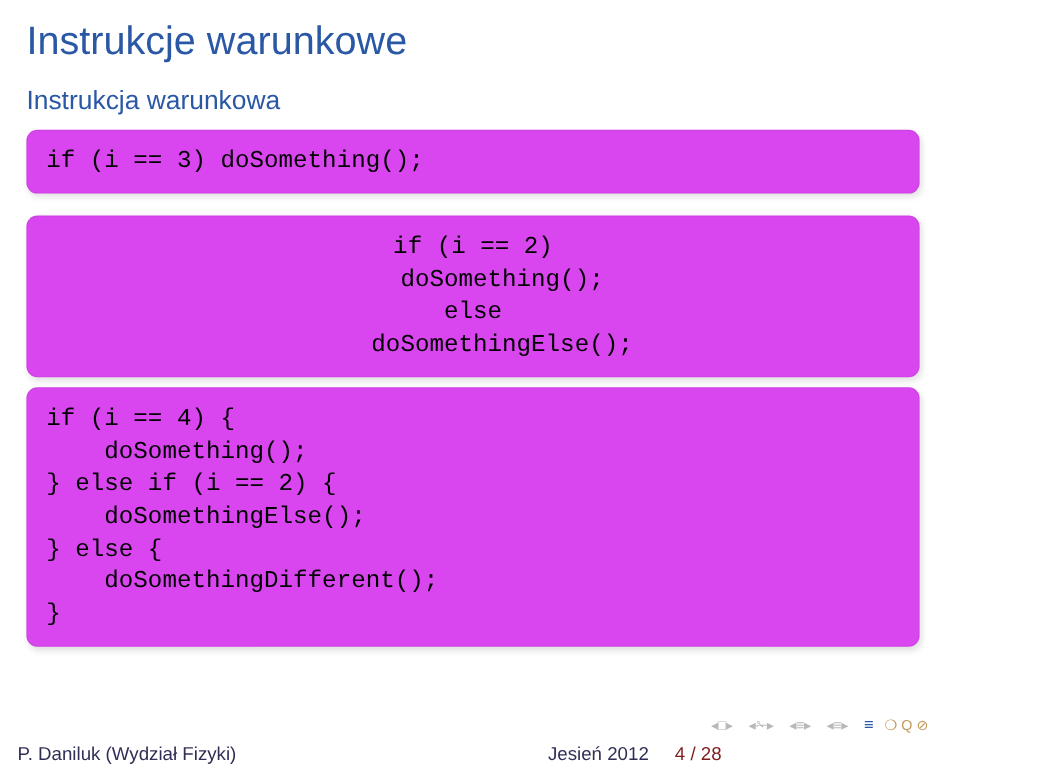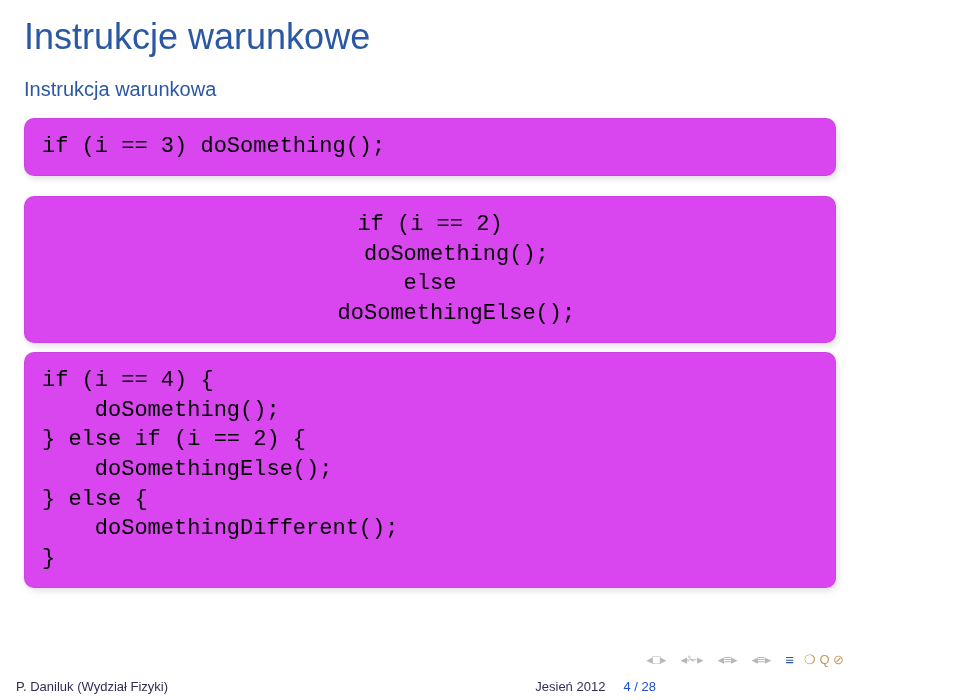--- a/index.html
+++ b/index.html
@@ -22,21 +22,21 @@
     top: 16px;
     left: 24px;
     font-size: 36px;
     color: #2a58a5;
     font-weight: 400;
   }
   .subtitle {
     position: absolute;
     top: 78px;
     left: 24px;
-    font-size: 20px;
+    font-size: 24px;
     color: #2a58a5;
     font-weight: 400;
   }
   .code-block {
     position: absolute;
     left: 24px;
     right: 24px;
     background: #d946ef;
     border-radius: 10px;
     box-shadow:
@@ -57,39 +57,39 @@
   .cb2 { top: 196px; text-align: center; }
   .cb3 { top: 352px; }
 
   
   .footer {
     position: absolute;
     left: 0; right: 0; bottom: 0;
     height: 28px;
     display: flex;
     align-items: center;
-    font-size: 13px;
+    font-size: 17px;
     color: #2f2f55;
   }
   .footer .author {
     flex: 0 0 auto;
     padding-left: 16px;
     width: 320px;
   }
   .footer .center {
     flex: 1 1 auto;
     text-align: center;
   }
   .footer .right {
     flex: 0 0 auto;
     width: 320px;
     text-align: right;
     padding-right: 18px;
   }
-  .footer .slidenum { color: #1d4ed8; }
+  .footer .slidenum { color: #7f1d1d; }
 
   
   .nav {
     position: absolute;
     right: 16px;
     bottom: 32px;
     display: flex;
     align-items: center;
     gap: 16px;
     font-size: 14px;

